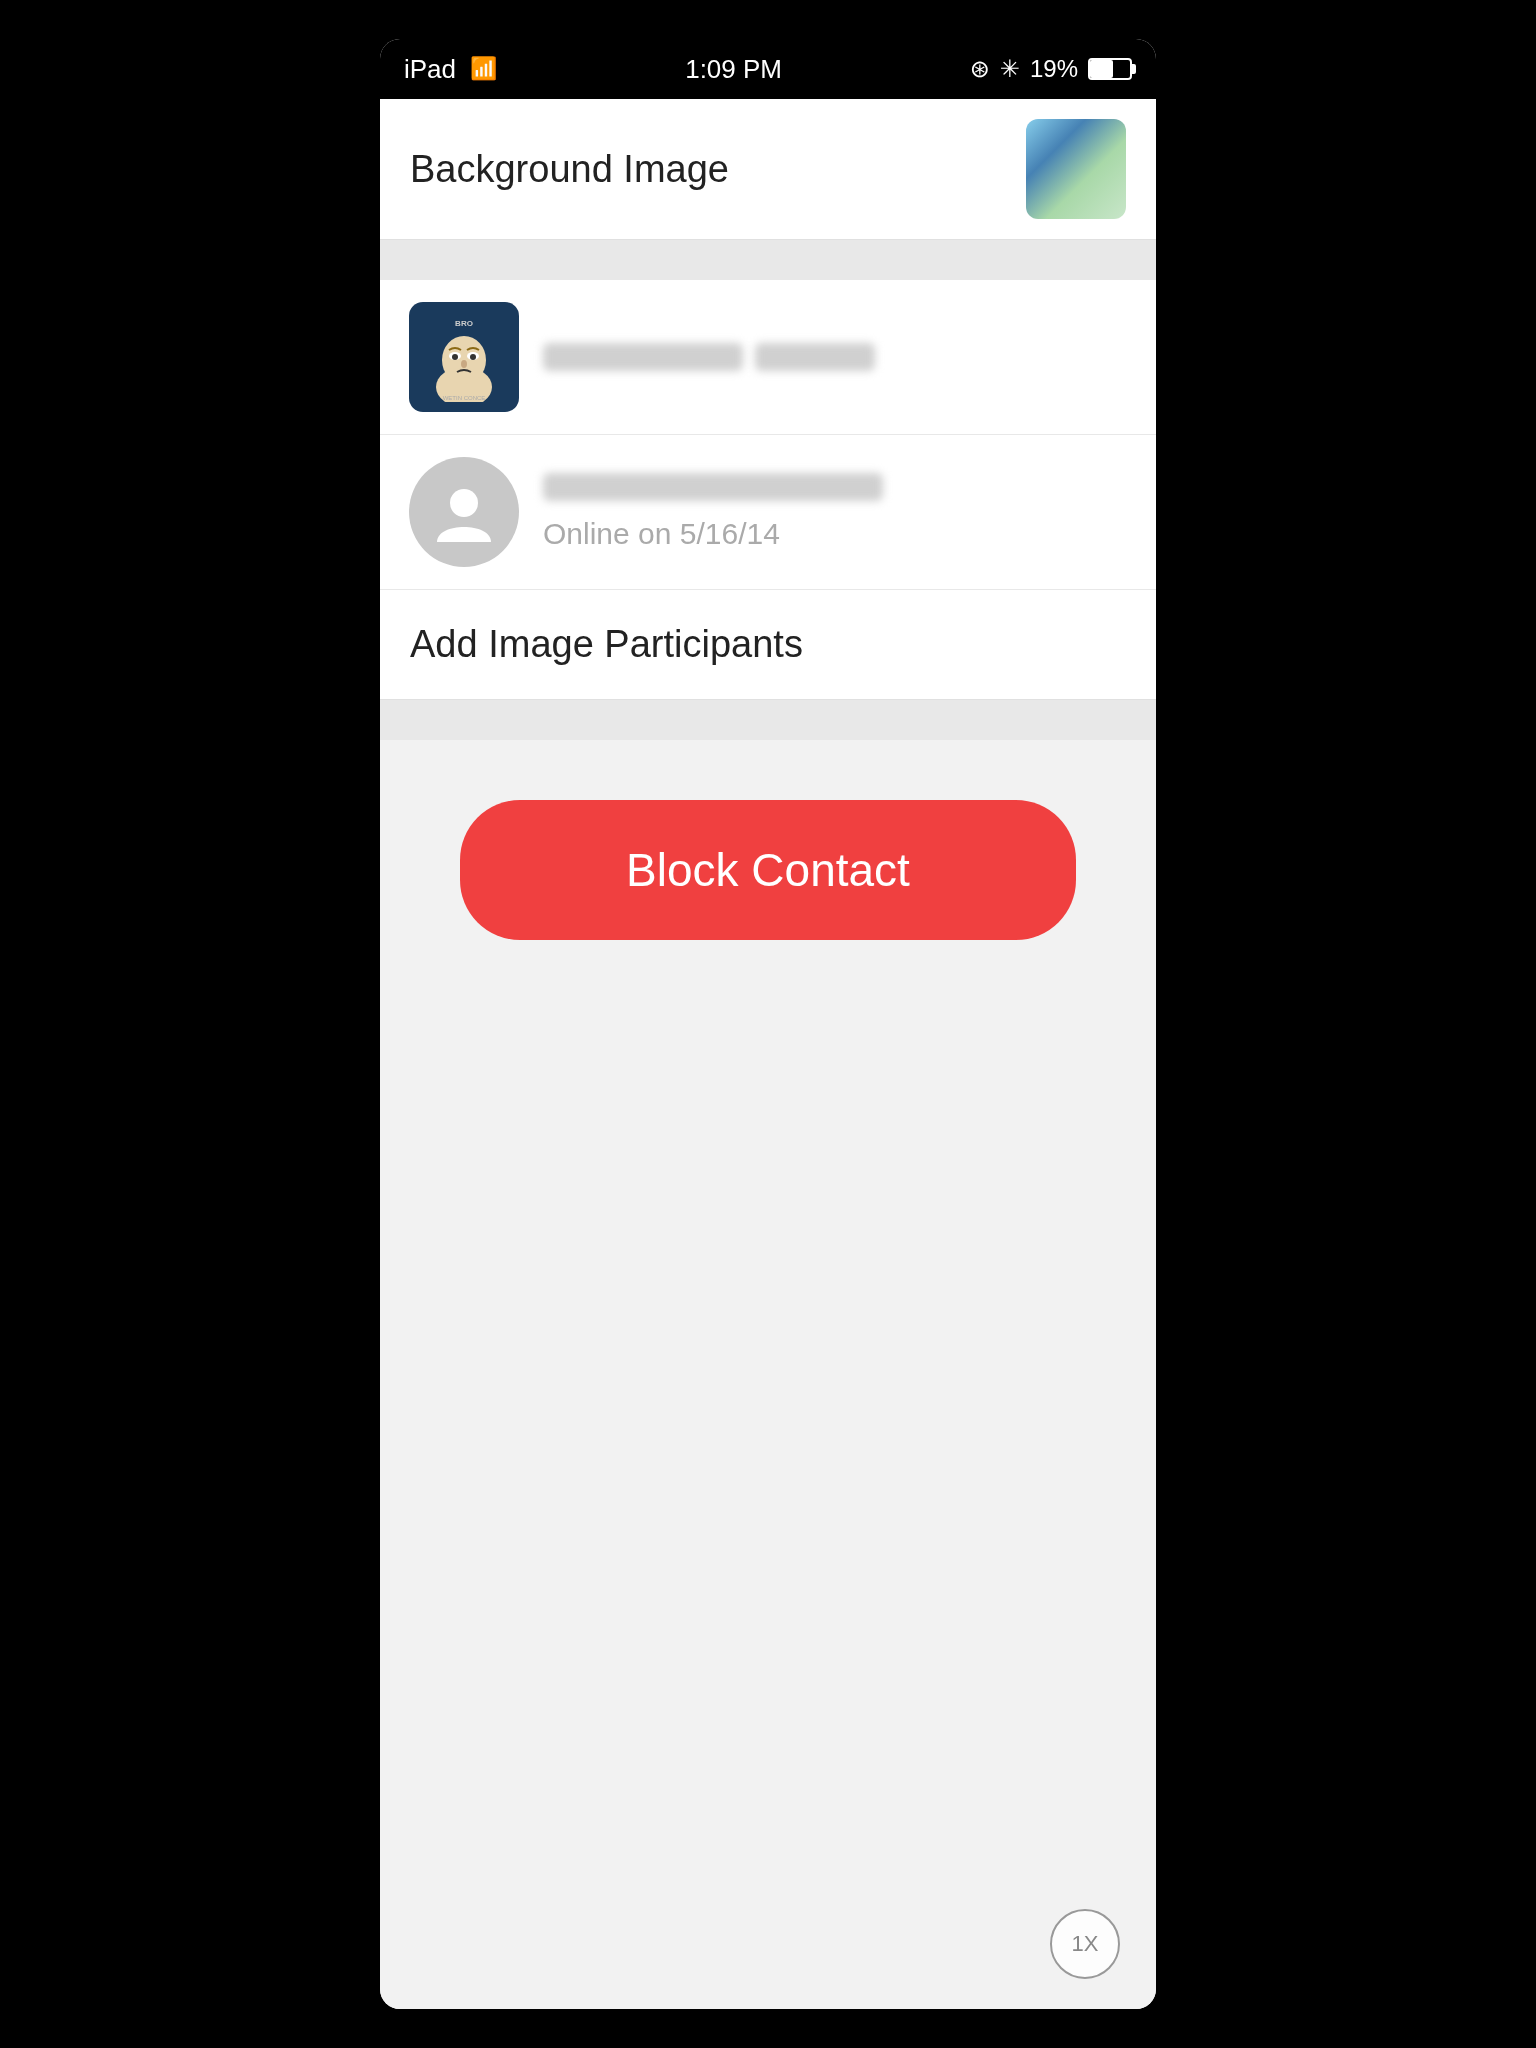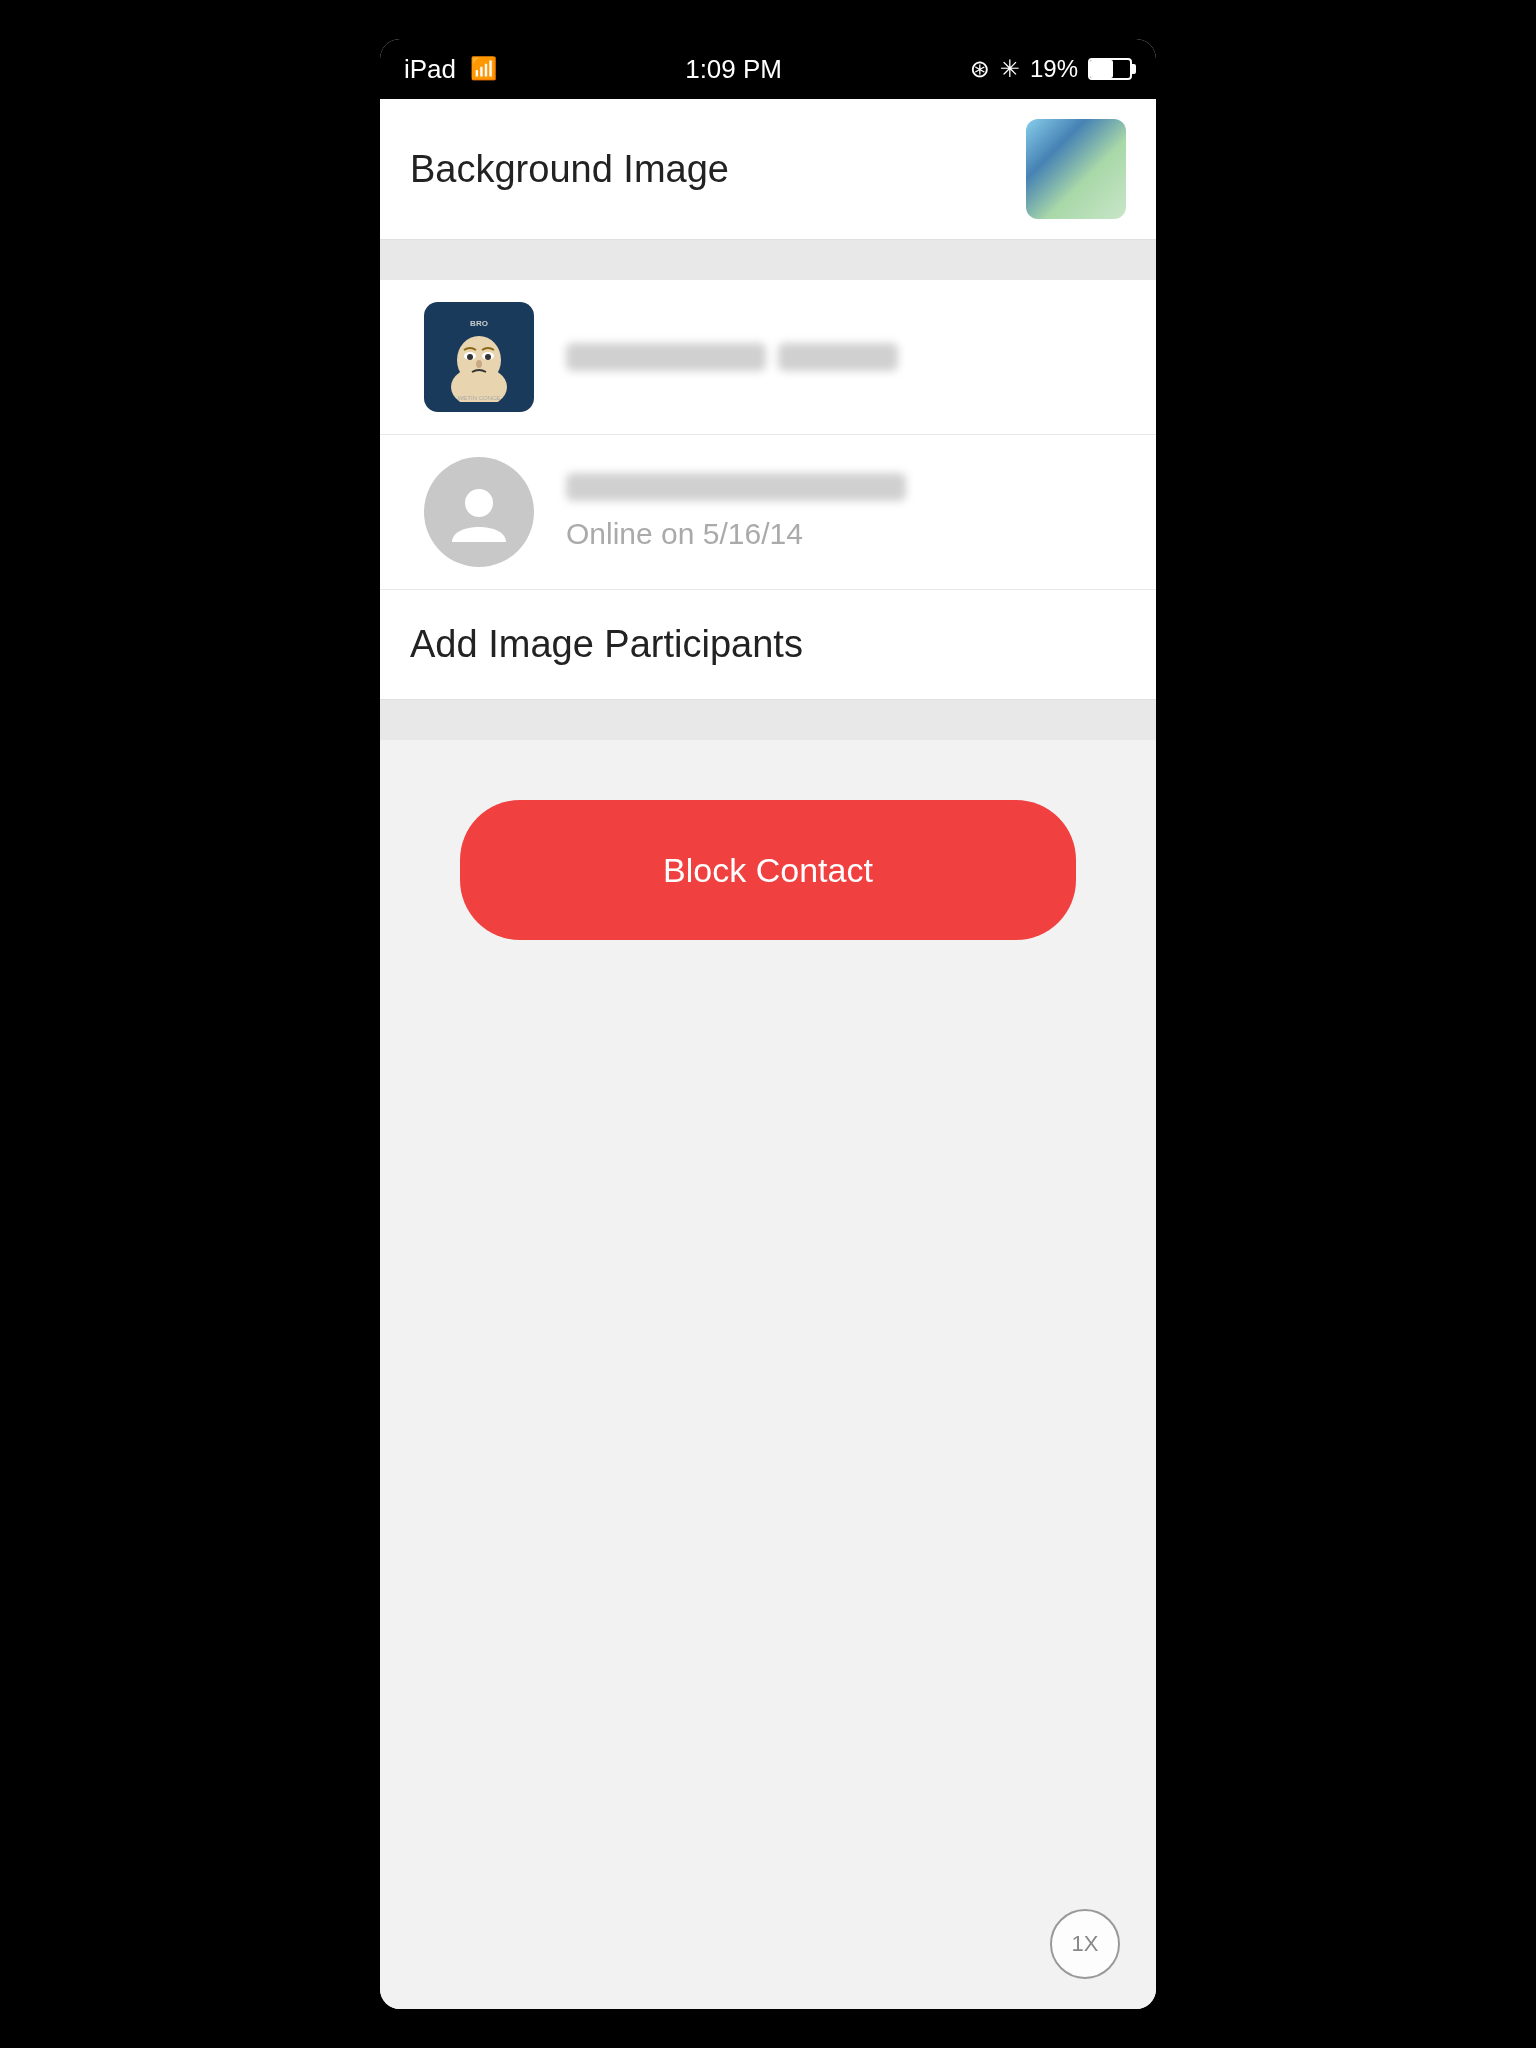--- a/index.html
+++ b/index.html
@@ -150,24 +150,24 @@
     }
 
     
     .participants-section {
       background: #fff;
     }
 
     .participant-row {
       display: flex;
       align-items: center;
-      padding: 22px 44px;
+      padding: 22px 29px;
       border-bottom: 1px solid #e8e8e8;
       min-height: 120px;
-      gap: 32px;
+      gap: 24px;
     }
 
     
     .avatar-meme {
       width: 110px;
       height: 110px;
       border-radius: 14px;
       background: #1a3a5c;
       flex-shrink: 0;
       overflow: hidden;
@@ -237,21 +237,21 @@
     
     .block-section {
       background: #f2f2f2;
       padding: 60px 80px;
       display: flex;
       justify-content: center;
     }
     .block-button {
       background: #f04040;
       color: #fff;
-      font-size: 34px;
+      font-size: 46px;
       font-weight: 400;
       border: none;
       border-radius: 60px;
       width: 680px;
       height: 140px;
       cursor: pointer;
       display: flex;
       align-items: center;
       justify-content: center;
     }

